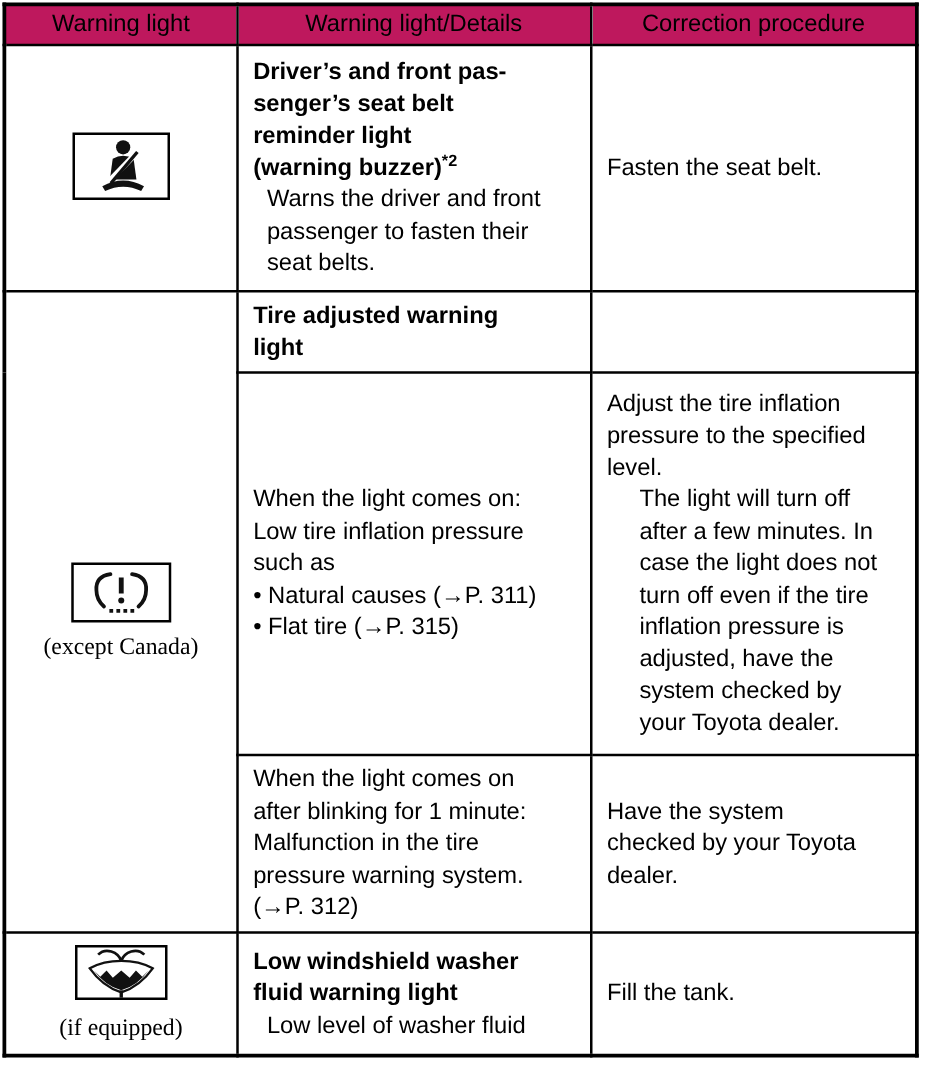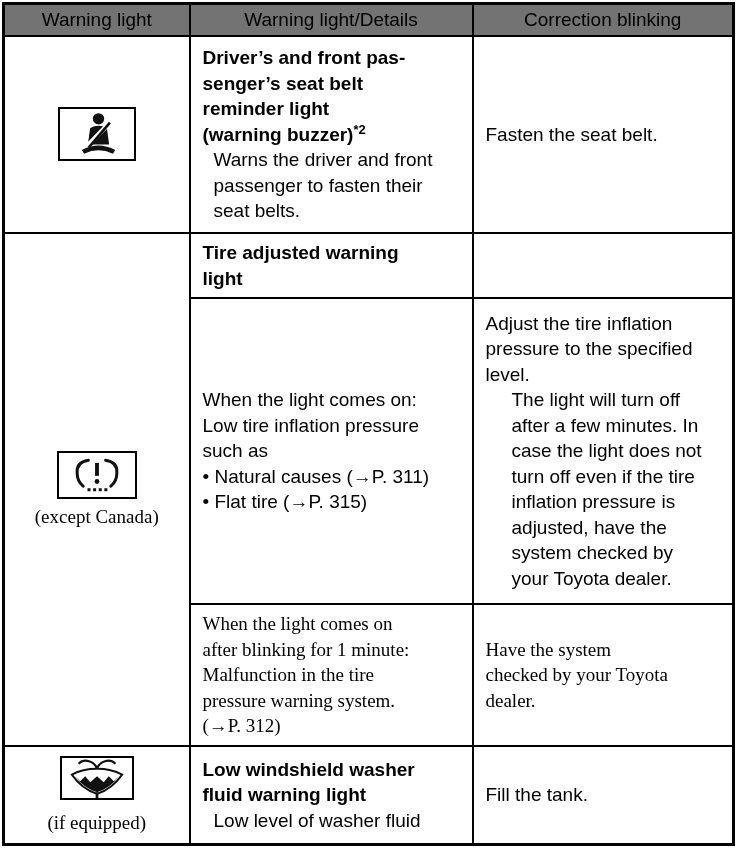--- a/index.html
+++ b/index.html
@@ -7,39 +7,39 @@
     width:740px;height:856px;background:#ffffff;overflow:hidden;
     font-family:"Liberation Sans","DejaVu Sans",sans-serif;color:#000;
     -webkit-font-smoothing:antialiased;
   }
   table.manual-table{
     border-collapse:collapse;table-layout:fixed;
     margin:2px 0 0 2px;border:3px solid #000;
   }
   .manual-table th,.manual-table td{border:2px solid #000;overflow:hidden;}
   .manual-table th{
-    background:#737373;font-weight:normal;font-size:19px;
+    background:#be185d;font-weight:normal;font-size:19px;
     height:30px;padding:0 2px;
   }
   .manual-table td{
     font-size:19px;line-height:25.5px;vertical-align:middle;
     padding:6px 6px 6px 12px;
     border-radius:20px;
   }
   td.c1{text-align:center;padding:4px 2px;font-family:Liberation Serif, serif;}
   td.top{vertical-align:top;padding-top:8px;}
   .pre{white-space:pre-line;}
   .bold{font-weight:bold;}
   .indent{margin-left:11px;}
   .note-indent{margin-left:26px;}
   sup.ref{font-size:13px;font-weight:bold;line-height:0;vertical-align:super;}
   tr.r1{height:197px;}
   tr.r2a{height:65px;}
   tr.r2b{height:306px;}
-  tr.r2c{height:138px;font-family:Liberation Serif, serif;}
+  tr.r2c{height:138px;}
   tr.r3{height:99px;}
   .icon-box{
     display:inline-flex;align-items:center;justify-content:center;
     border:2px solid #000;background:#fff;
   }
   .icon-box.seat{width:74px;height:50px;}
   .icon-box.tire{width:76px;height:44px;}
   .icon-box.washer{width:70px;height:40px;}
   .caption{font-size:19px;line-height:23px;margin-top:5px;}
   .ink{fill:#111;}
@@ -51,21 +51,21 @@
 <table class="manual-table">
   <colgroup>
     <col style="width:186px">
     <col style="width:283px">
     <col style="width:261px">
   </colgroup>
   <thead>
     <tr>
       <th>Warning light</th>
       <th>Warning light/Details</th>
-      <th>Correction blinking</th>
+      <th>Correction procedure</th>
     </tr>
   </thead>
   <tbody>
 
     <tr class="r1">
       <td class="c1">
         <span class="icon-box seat">
           <svg width="58" height="44" viewBox="0 0 64 58">
             <path class="ink" d="M23 21 Q34 15 45 21 L48 43 L20 43 Z"></path>
             <line x1="47" y1="16" x2="19" y2="45" stroke="#ffffff" stroke-width="6"></line>

